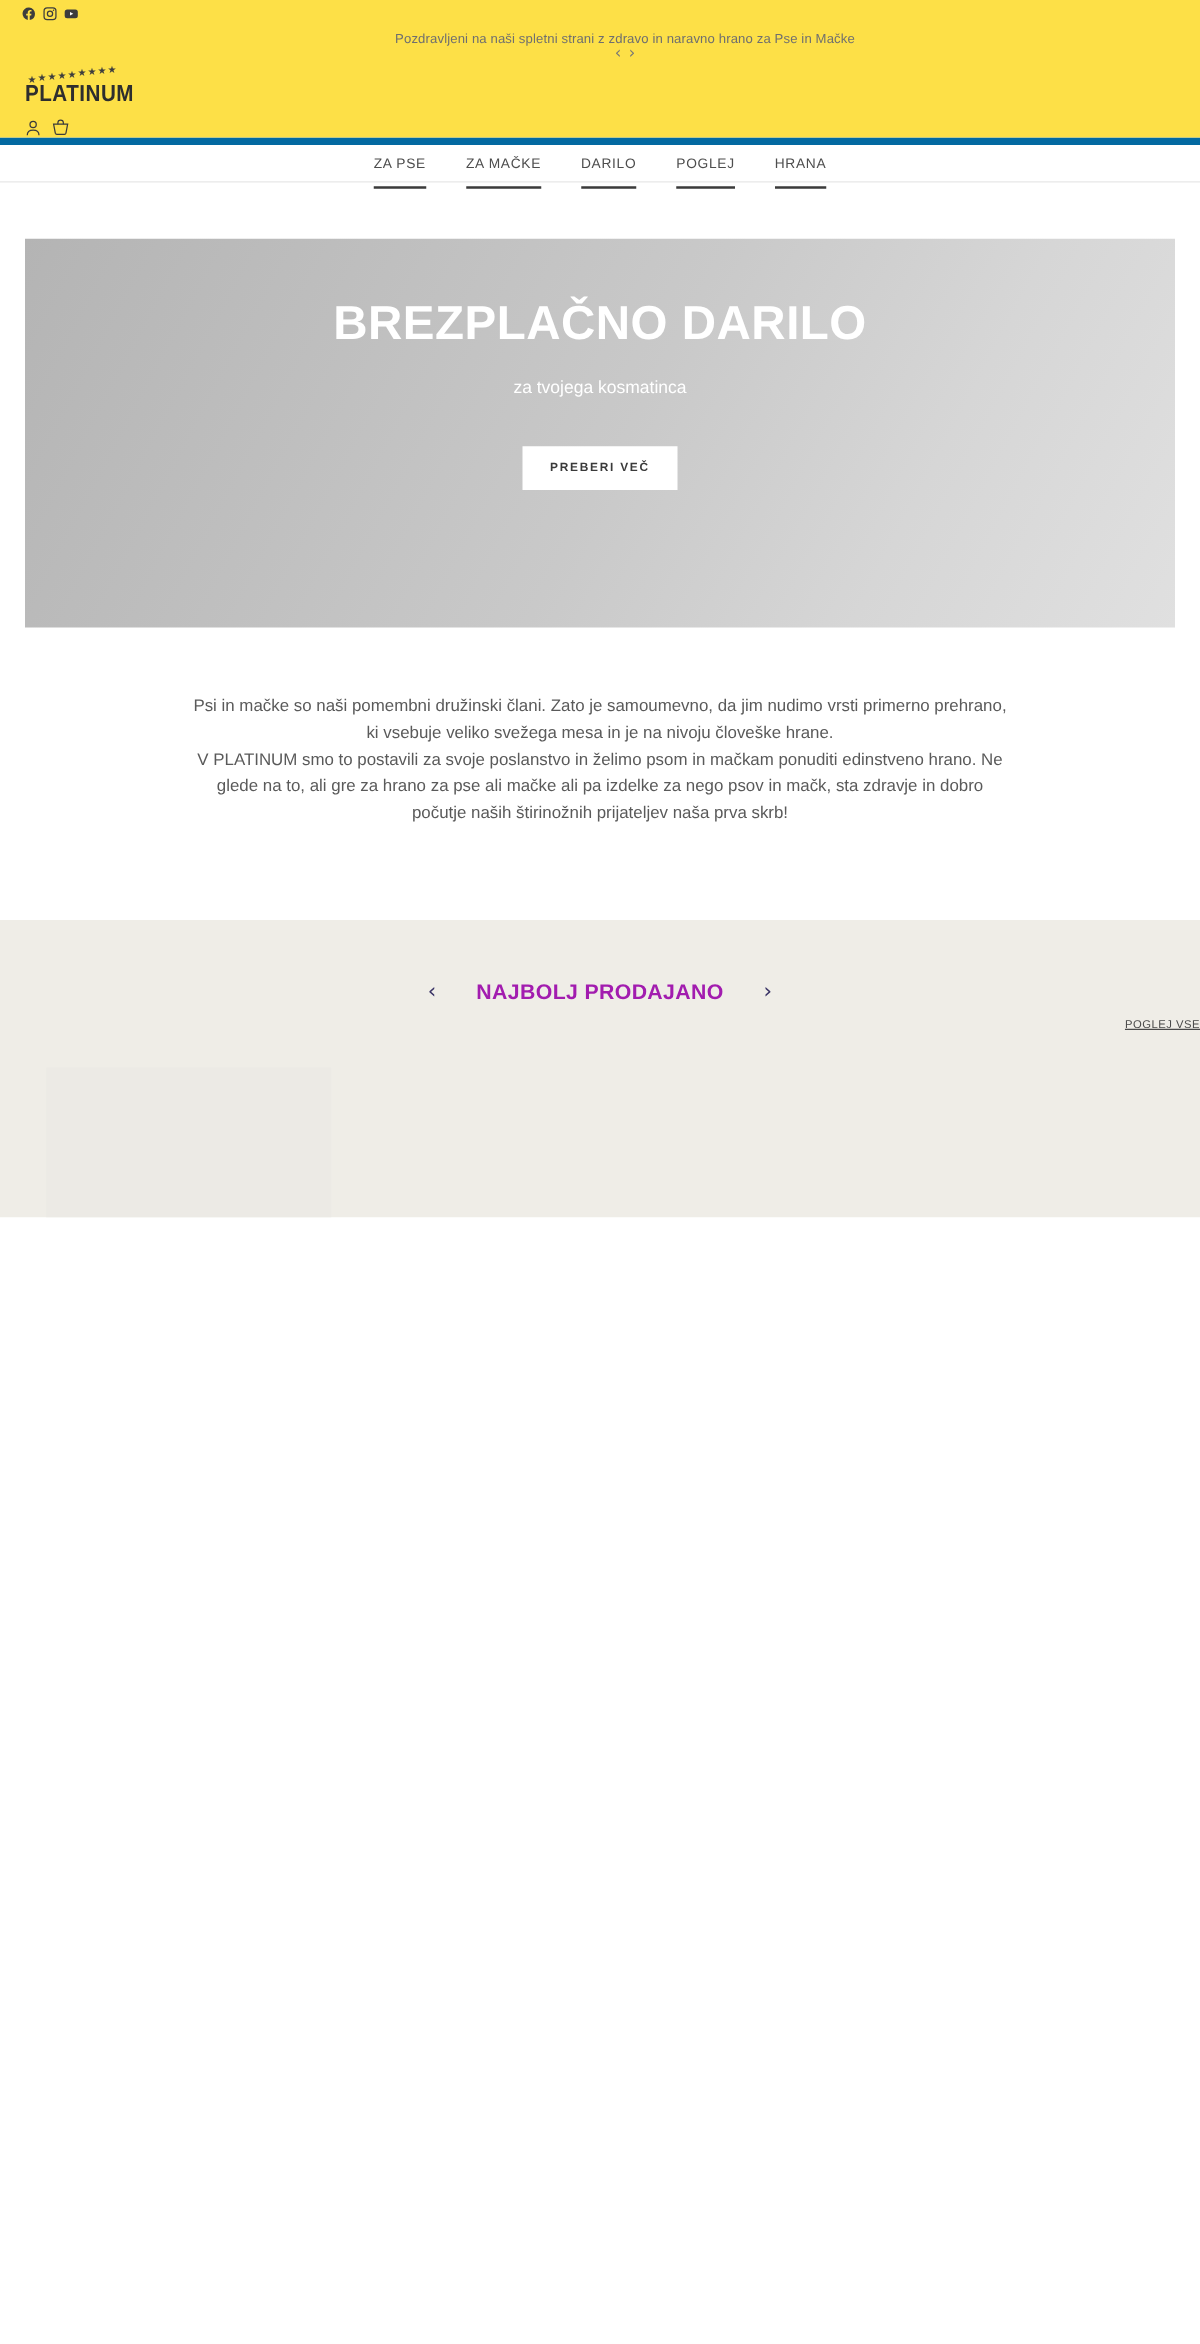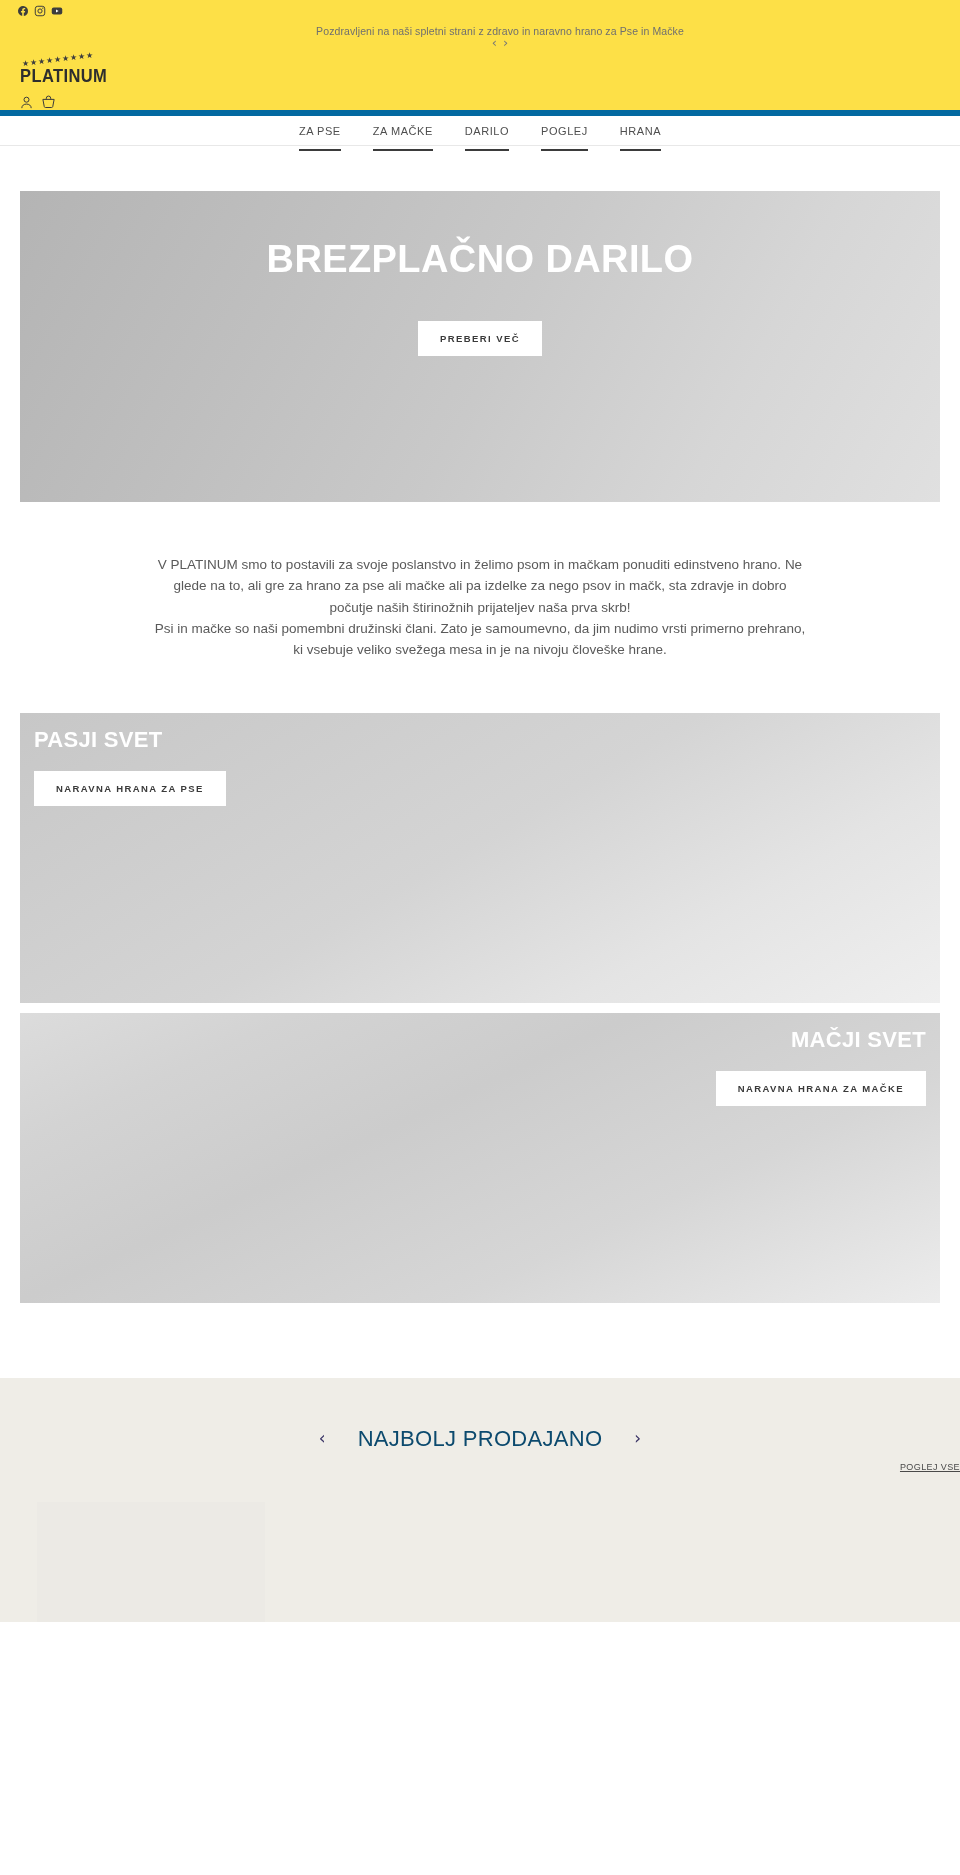--- a/index.html
+++ b/index.html
@@ -227,23 +227,23 @@
     gap: 32px;
   }
   .best-arrow {
     font-size: 17px;
     color: #3a3466;
     line-height: 1;
     cursor: pointer;
     font-family: "DejaVu Sans", sans-serif;
   }
   .best-title {
-    font-size: 22px;
-    font-weight: normal;
-    color: #0c4a6e;
+    font-size: 17px;
+    font-weight: bold;
+    color: #a21caf;
     letter-spacing: 0.3px;
   }
   .best-link {
     display: block;
     text-align: right;
     margin-top: 10px;
     font-size: 9px;
     letter-spacing: 0.4px;
     color: #4a4a4a;
     text-decoration: underline;
@@ -333,47 +333,31 @@
       <div class="nav-item">DARILO</div>
       <div class="nav-item">POGLEJ</div>
       <div class="nav-item">HRANA</div>
     </div>
   </div>
 
   <div class="hero-wrap">
     <div class="hero">
       <div class="hero-inner">
         <div class="hero-title">BREZPLAČNO DARILO</div>
+        <div class="hero-sub">za tvojega kosmatinca</div>
         <button class="btn-white">PREBERI VEČ</button>
       </div>
     </div>
   </div>
 
   <div class="intro">
+    <p>Psi in mačke so naši pomembni družinski člani. Zato je samoumevno, da jim nudimo vrsti primerno prehrano, ki vsebuje veliko svežega mesa in je na nivoju človeške hrane.</p>
     <p>V PLATINUM smo to postavili za svoje poslanstvo in želimo psom in mačkam ponuditi edinstveno hrano. Ne glede na to, ali gre za hrano za pse ali mačke ali pa izdelke za nego psov in mačk, sta zdravje in dobro počutje naših štirinožnih prijateljev naša prva skrb!</p>
-    <p>Psi in mačke so naši pomembni družinski člani. Zato je samoumevno, da jim nudimo vrsti primerno prehrano, ki vsebuje veliko svežega mesa in je na nivoju človeške hrane.</p>
-  </div>
-
-  <div class="cat-wrap">
-
-    <div class="cat cat-dogs">
-      <div class="cat-content">
-        <div class="cat-title">PASJI SVET</div>
-        <button class="btn-white">NARAVNA HRANA ZA PSE</button>
-      </div>
-    </div>
-
-    <div class="cat cat-cats">
-      <div class="cat-content">
-        <div class="cat-title">MAČJI SVET</div>
-        <button class="btn-white">NARAVNA HRANA ZA MAČKE</button>
-      </div>
-    </div>
-
-  </div>
+  </div>
+
 
   <div class="best">
     <div class="best-head">
       <span class="best-arrow">‹</span>
       <span class="best-title">NAJBOLJ PRODAJANO</span>
       <span class="best-arrow">›</span>
     </div>
     <a class="best-link">POGLEJ VSE</a>
     <div class="best-track">
       <div class="product-card"></div>

